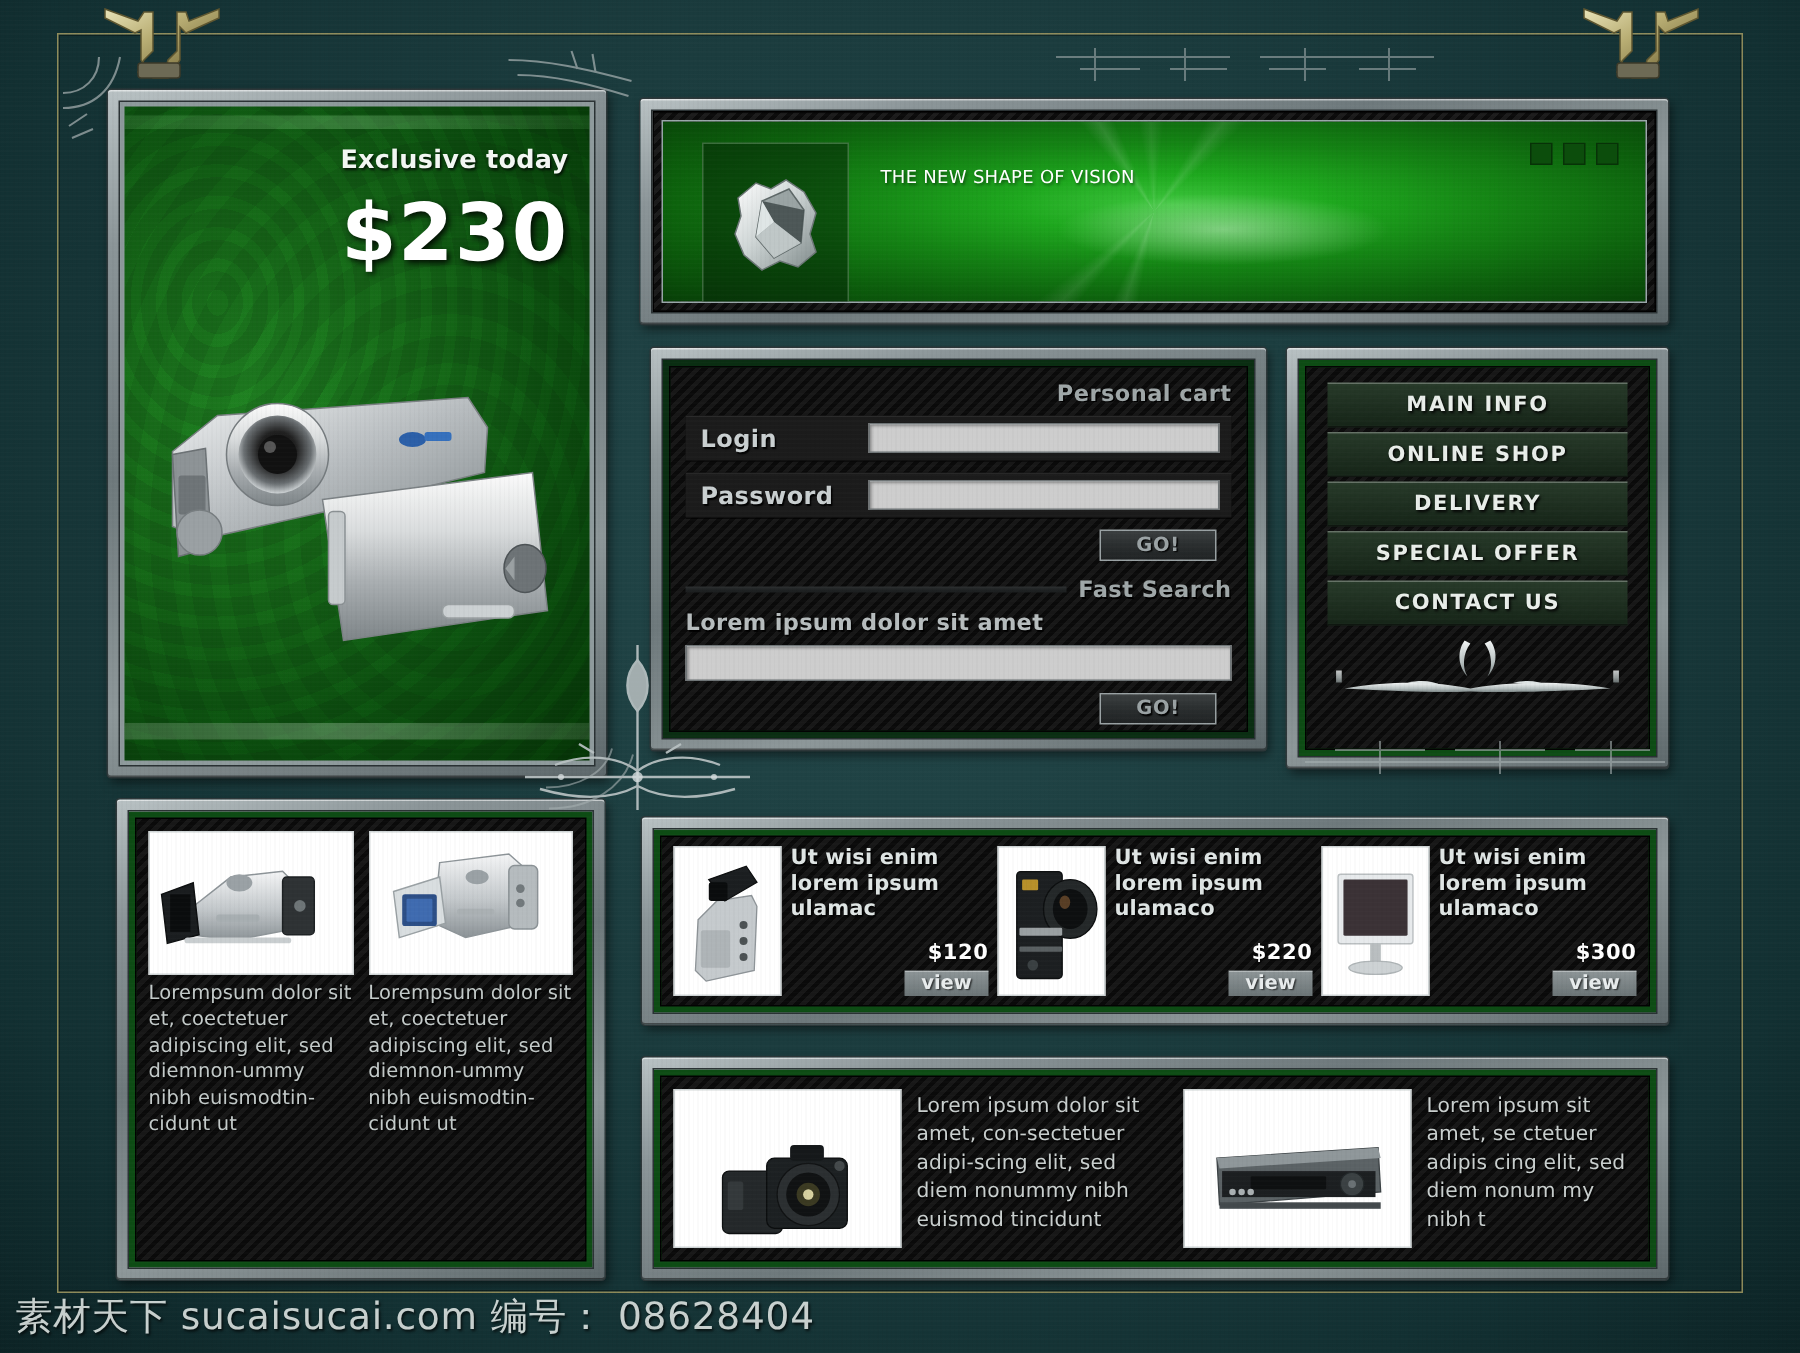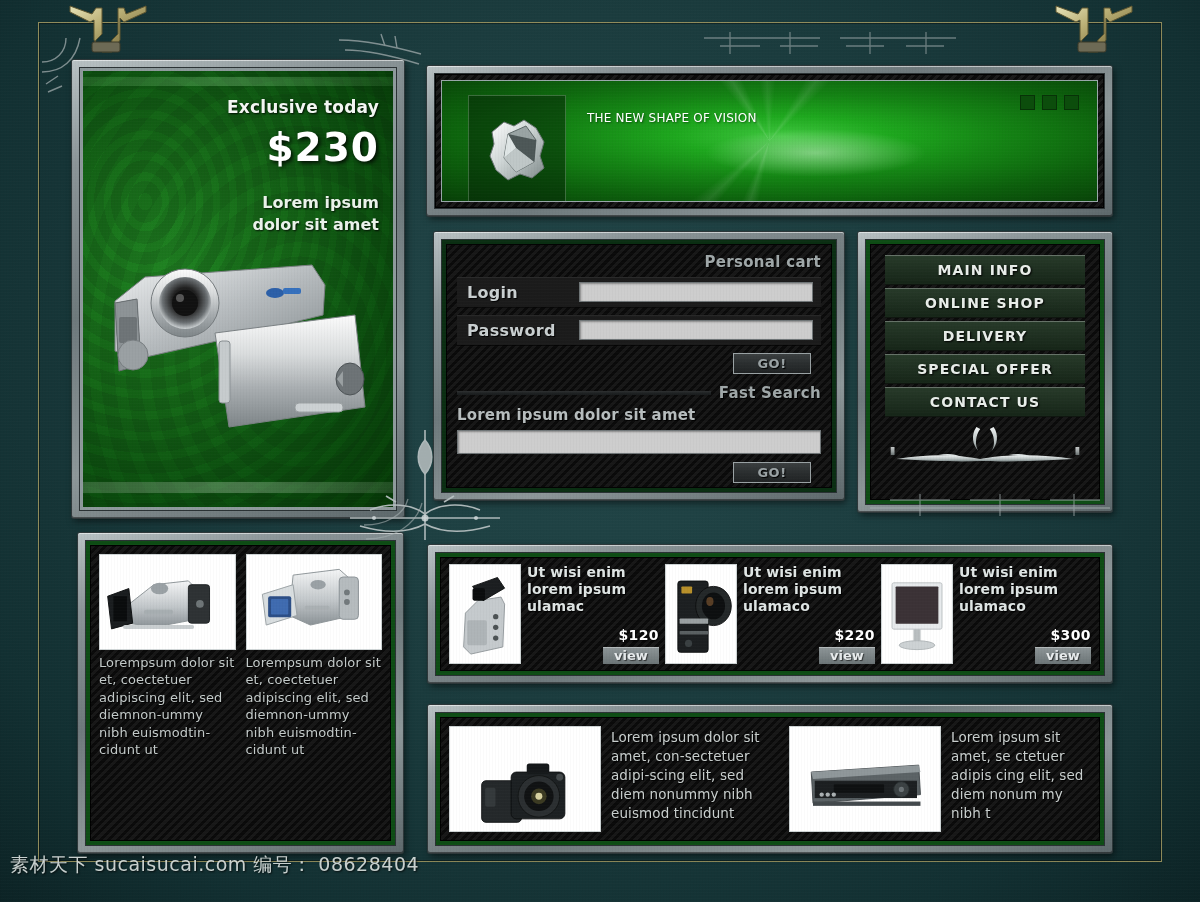--- a/index.html
+++ b/index.html
@@ -102,21 +102,21 @@
     position: absolute; left: 0; right: 0; top: 6px; height: 9px;
     background: linear-gradient(90deg, rgba(120,200,120,.18), rgba(150,220,150,.30), rgba(120,200,120,.12));
   }
   .promo-text { position: absolute; right: 14px; top: 26px; text-align: right; z-index: 5; }
   .promo-title {
     font-size: 17px; font-weight: bold; color: #f2f6f2;
     letter-spacing: .2px;
     text-shadow: 1px 1px 2px rgba(0,0,0,.8);
   }
   .promo-price {
-    font-size: 39px; font-weight: bold; color: #fff;
+    font-size: 53px; font-weight: bold; color: #fff;
     margin-top: 8px; letter-spacing: 1px;
     text-shadow: 2px 2px 4px rgba(0,0,0,.85);
   }
   .promo-sub {
     margin-top: 22px; font-size: 16px; font-weight: bold;
     color: #eaf2ea; line-height: 1.35;
     text-shadow: 1px 1px 2px rgba(0,0,0,.8);
   }
   .promo-botbar {
     position: absolute; left: 0; right: 0; bottom: 14px; height: 11px;
@@ -319,22 +319,22 @@
     text-shadow: 1px 1px 1px #000;
     padding-top: 2px;
   }
   .desc-text.narrow { flex: 0 0 140px; }
 
   
   .filigree { position: absolute; z-index: 30; pointer-events: none; }
 
   
   .watermark {
-    position: absolute; left: 10px; bottom: 24px;
-    font-size: 19px; color: rgba(225,232,230,.88);
+    position: absolute; left: 10px; bottom: 8px;
+    font-size: 25px; color: rgba(225,232,230,.88);
     font-family: "DejaVu Sans", sans-serif;
     letter-spacing: .5px;
     text-shadow: 1px 1px 2px rgba(0,0,0,.75);
     z-index: 60;
     white-space: nowrap;
   }
 </style>
 </head>
 <body>
 
@@ -365,24 +365,20 @@
 
   <div class="panel" id="promo">
     <div class="inner">
       <div class="greenrim">
         <div class="promo-body">
           <div class="promo-topbar"></div>
 
           <div class="promo-text">
             <div class="promo-title">Exclusive today</div>
             <div class="promo-price">$230</div>
-            <div class="promo-sub">
-              <span>Lorem ipsum</span><br>
-              <span>dolor sit amet</span>
-            </div>
           </div>
 
           <div class="camcorder">
             <svg viewBox="0 0 300 190" width="300" height="190">
               <defs>
                 <linearGradient id="sil1" x1="0" y1="0" x2="0" y2="1">
                   <stop offset="0%" stop-color="#fbfbfb"></stop>
                     <stop offset="35%" stop-color="#d9dcdd"></stop>
                   <stop offset="65%" stop-color="#a9aeb1"></stop>
                     <stop offset="100%" stop-color="#7e8588"></stop>

